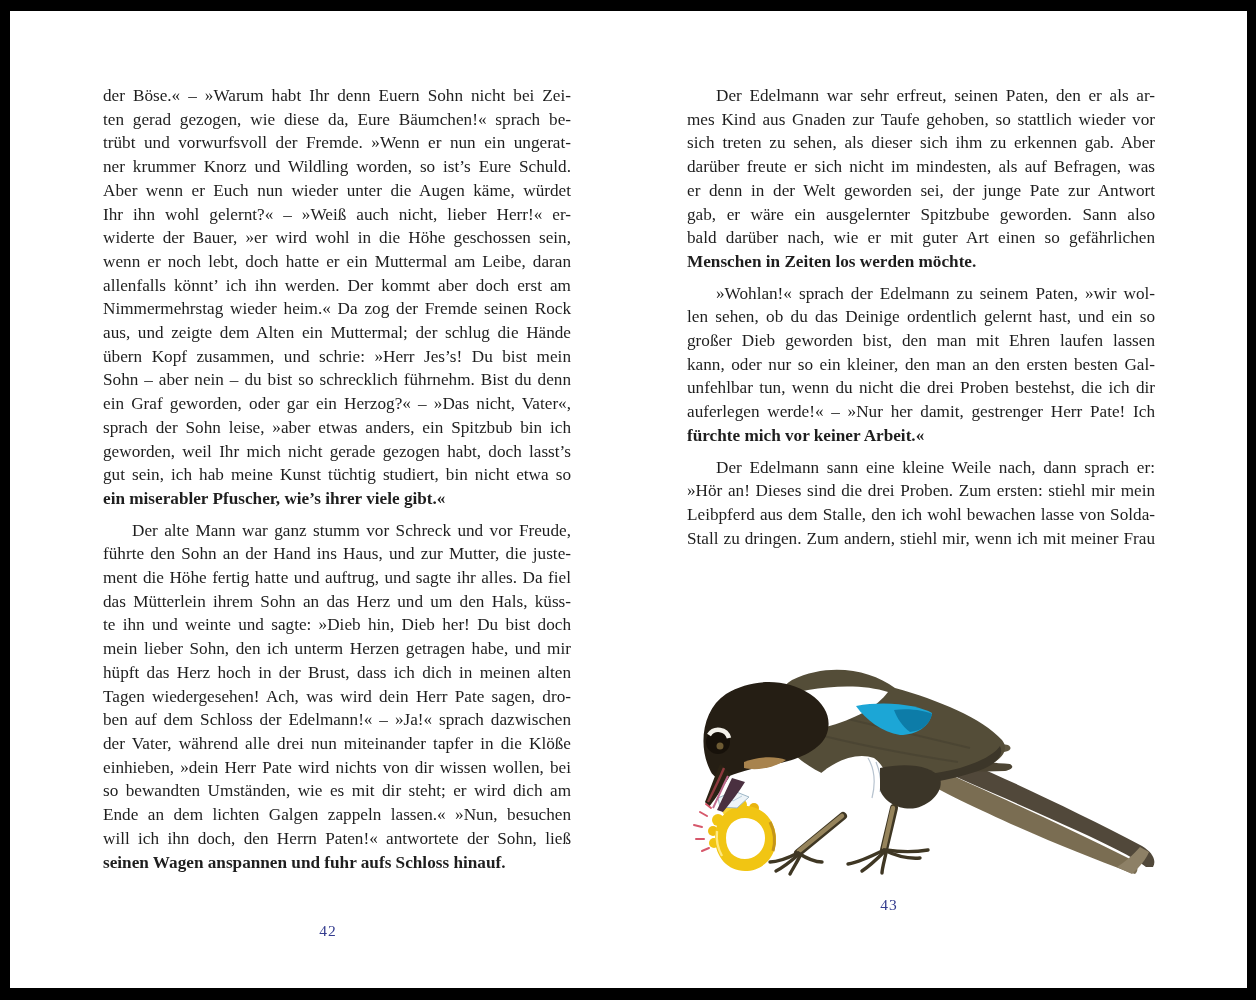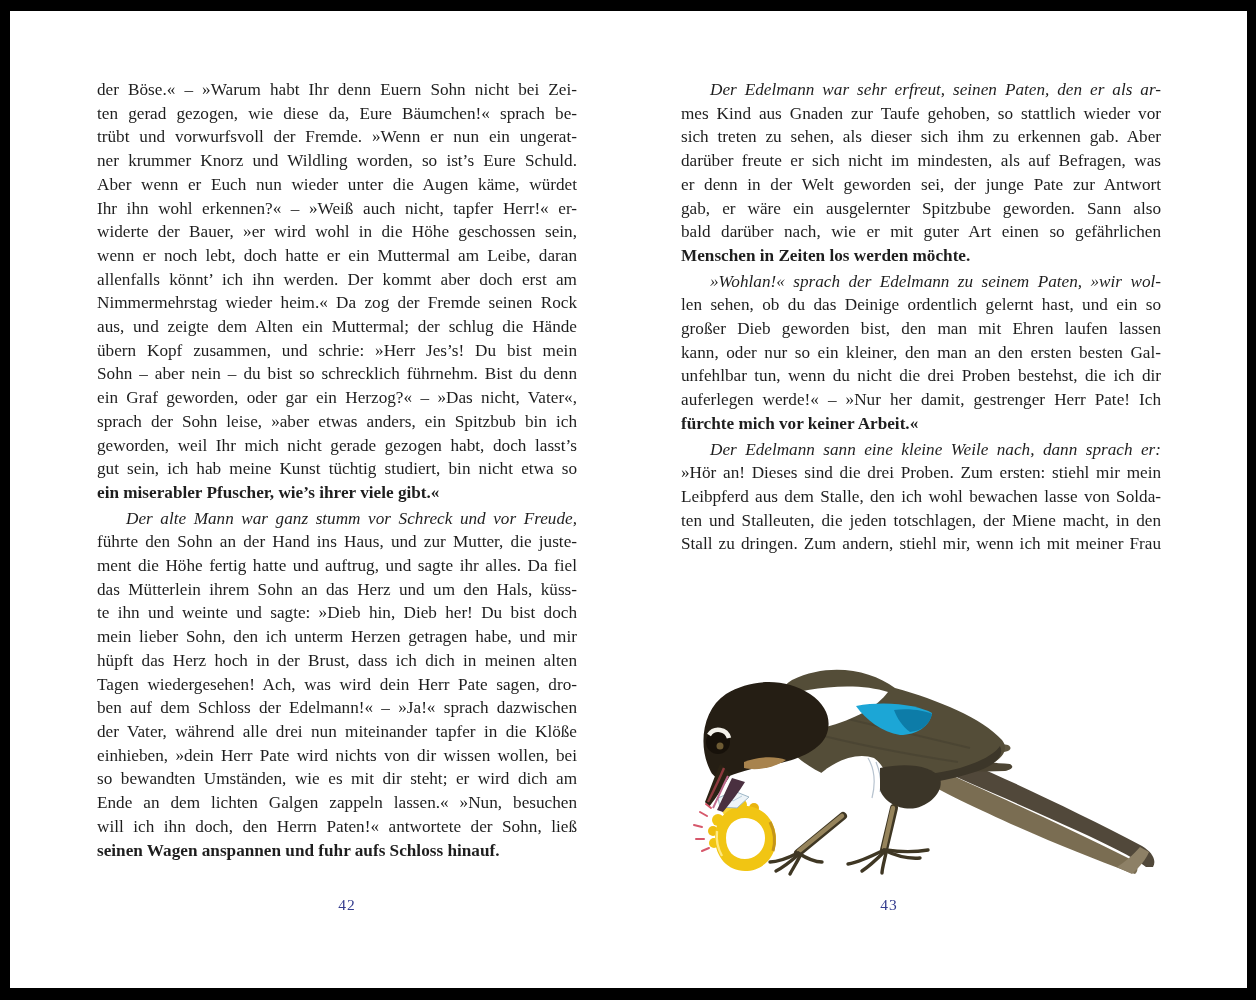--- a/index.html
+++ b/index.html
@@ -7,47 +7,47 @@
     position:relative;width:1256px;height:1000px;background:#000;
     font-family:"Liberation Serif","DejaVu Serif",serif;overflow:hidden;
   }
   .sheet{position:absolute;left:10px;top:11px;width:1237px;height:977px;background:#ffffff;}
   .textcol{
     position:absolute;width:484px;color:#1e1e1e;
     font-size:17.2px;line-height:23.7px;
   }
   #col-left{left:95px;top:76px;}
   #col-right{left:679px;top:76px;}
-  .paragraph{margin:2px;padding:0;}
+  .paragraph{margin:8px;padding:0;}
   .line{text-align:justify;text-align-last:justify;white-space:normal;}
   .line.last{text-align-last:left;font-weight:bold;}
-  .line.indent{text-indent:29px;font-style:italic;}
+  .line.indent{text-indent:29px;}
   .folio{
     position:absolute;width:484px;top:896px;text-align:center;
     color:#333b8e;font-size:15.5px;letter-spacing:1px;
   }
-  #folio-left{left:105px;}
+  #folio-left{left:86px;margin-top:26px;}
   #folio-right{left:647px;}
   #illustration{position:absolute;left:680px;top:650px;width:500px;height:240px;}
   #illustration svg{display:block;width:100%;height:100%;}
 </style>
 </head>
 <body>
 
 <div id="canvas">
   <div class="sheet"></div>
 
   <div id="col-left" class="textcol">
       <div class="paragraph">
         <div class="line">der Böse.« – »Warum habt Ihr denn Euern Sohn nicht bei Zei-</div>
         <div class="line">ten gerad gezogen, wie diese da, Eure Bäumchen!« sprach be-</div>
         <div class="line">trübt und vorwurfsvoll der Fremde. »Wenn er nun ein ungerat-</div>
         <div class="line">ner krummer Knorz und Wildling worden, so ist’s Eure Schuld.</div>
         <div class="line">Aber wenn er Euch nun wieder unter die Augen käme, würdet</div>
-        <div class="line">Ihr ihn wohl erkennen?« – »Weiß auch nicht, tapfer Herr!« er-</div>
+        <div class="line">Ihr ihn wohl gelernt?« – »Weiß auch nicht, lieber Herr!« er-</div>
         <div class="line">widerte der Bauer, »er wird wohl in die Höhe geschossen sein,</div>
         <div class="line">wenn er noch lebt, doch hatte er ein Muttermal am Leibe, daran</div>
         <div class="line">allenfalls könnt’ ich ihn werden. Der kommt aber doch erst am</div>
         <div class="line">Nimmermehrstag wieder heim.« Da zog der Fremde seinen Rock</div>
         <div class="line">aus, und zeigte dem Alten ein Muttermal; der schlug die Hände</div>
         <div class="line">übern Kopf zusammen, und schrie: »Herr Jes’s! Du bist mein</div>
         <div class="line">Sohn – aber nein – du bist so schrecklich führnehm. Bist du denn</div>
         <div class="line">ein Graf geworden, oder gar ein Herzog?« – »Das nicht, Vater«,</div>
         <div class="line">sprach der Sohn leise, »aber etwas anders, ein Spitzbub bin ich</div>
         <div class="line">geworden, weil Ihr mich nicht gerade gezogen habt, doch lasst’s</div>
@@ -89,21 +89,20 @@
         <div class="line">großer Dieb geworden bist, den man mit Ehren laufen lassen</div>
         <div class="line">kann, oder nur so ein kleiner, den man an den ersten besten Gal-</div>
         <div class="line">unfehlbar tun, wenn du nicht die drei Proben bestehst, die ich dir</div>
         <div class="line">auferlegen werde!« – »Nur her damit, gestrenger Herr Pate! Ich</div>
         <div class="line last">fürchte mich vor keiner Arbeit.«</div>
       </div>
       <div class="paragraph">
         <div class="line indent">Der Edelmann sann eine kleine Weile nach, dann sprach er:</div>
         <div class="line">»Hör an! Dieses sind die drei Proben. Zum ersten: stiehl mir mein</div>
         <div class="line">Leibpferd aus dem Stalle, den ich wohl bewachen lasse von Solda-</div>
-        <div class="line">ten und Stalleuten, die jeden totschlagen, der Miene macht, in den</div>
         <div class="line">Stall zu dringen. Zum andern, stiehl mir, wenn ich mit meiner Frau</div>
       </div>
     </div>
 
   <div id="folio-left" class="folio">42</div>
   <div id="folio-right" class="folio">43</div>
 
   <div id="illustration">
     <svg viewBox="0 0 500 240" xmlns="http://www.w3.org/2000/svg">
 

